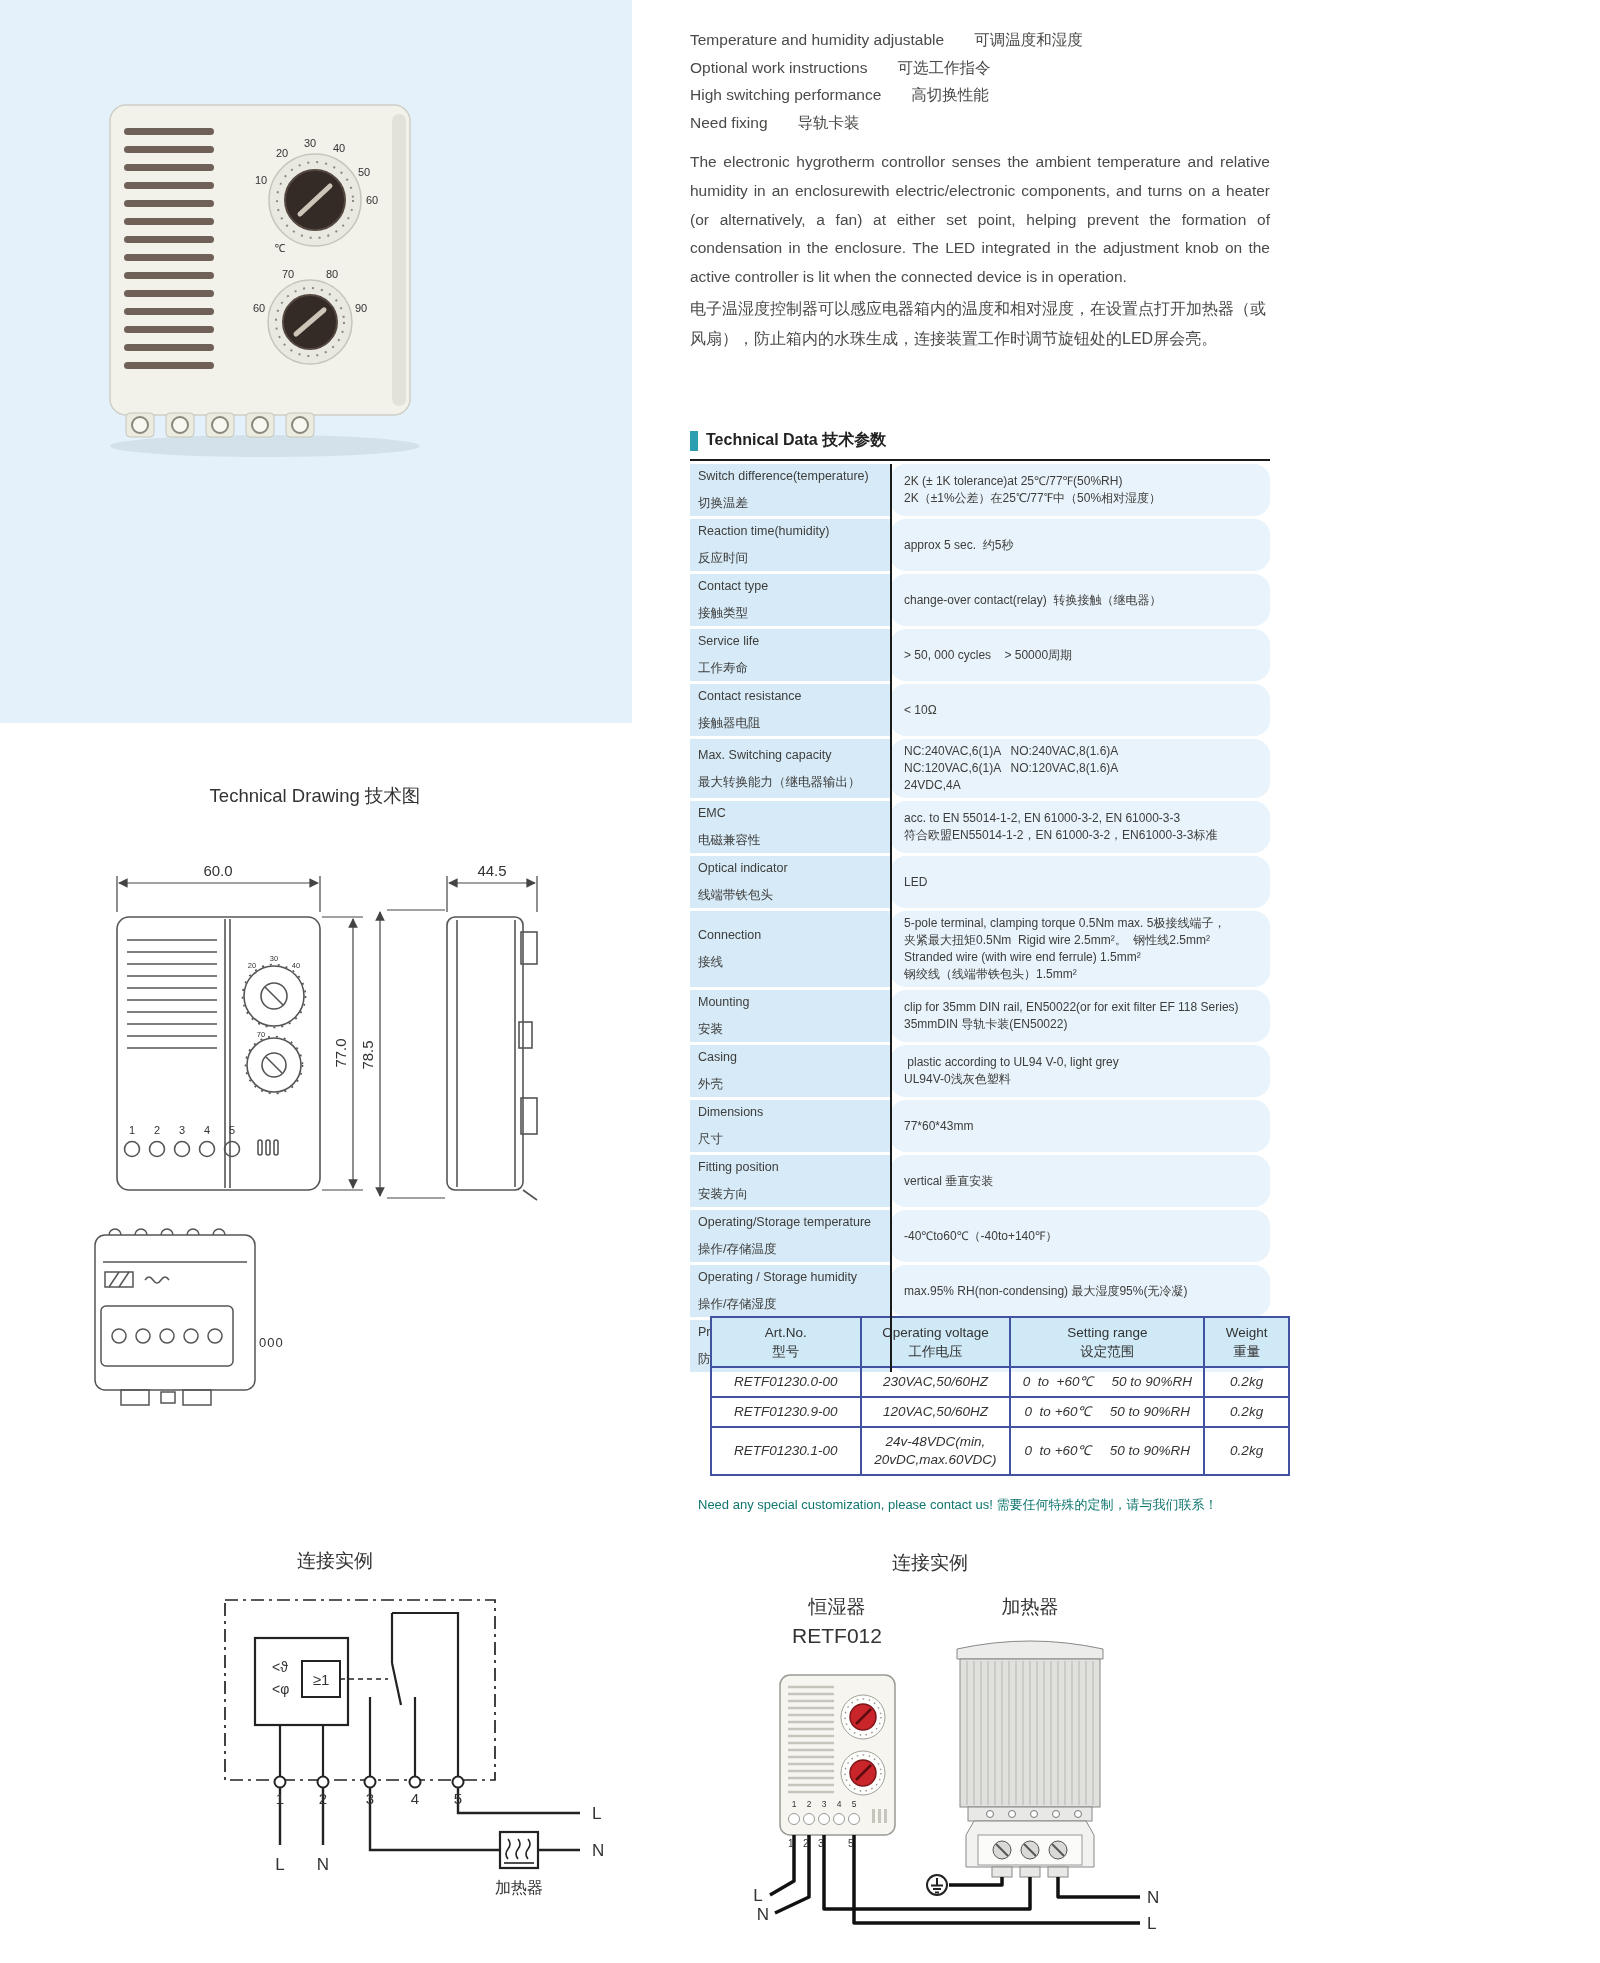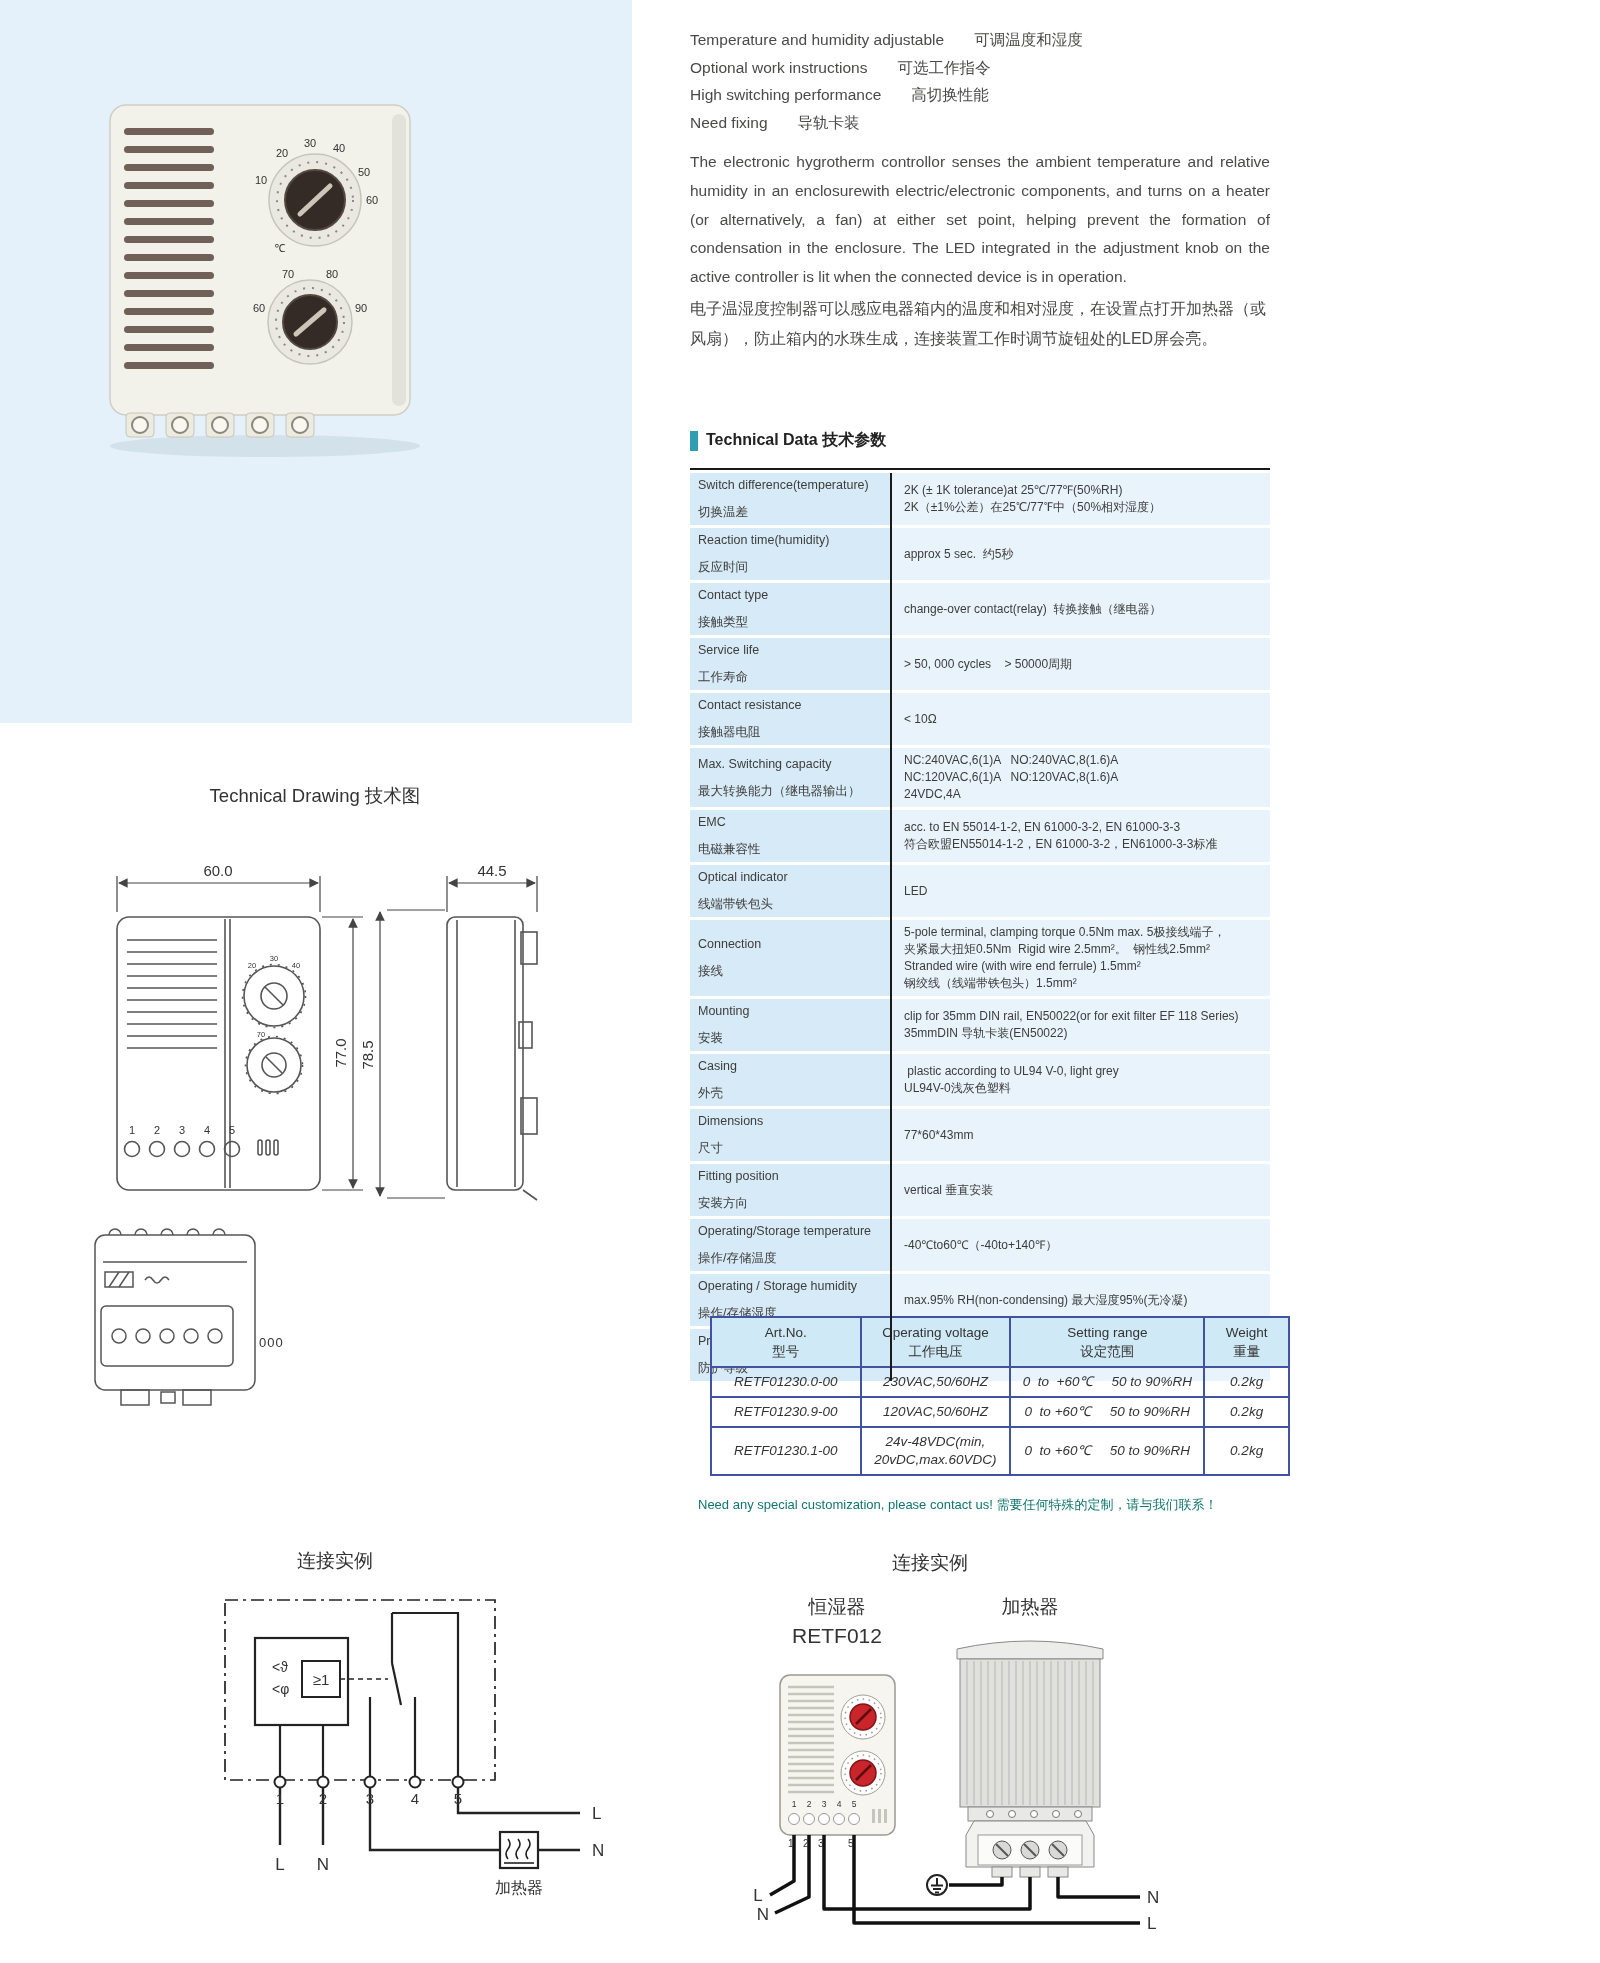--- a/index.html
+++ b/index.html
@@ -7,30 +7,30 @@
         font-family:"Liberation Sans",sans-serif;color:#3a3a3a;}
   
   .photo-panel{position:absolute;left:0;top:0;width:632px;height:723px;background:#e4f1fa;}
   
   .features{position:absolute;left:690px;top:26px;width:580px;font-size:15.5px;line-height:27.5px;color:#4a4a48;}
   .feat .zh{margin-left:30px;}
   .desc-en{position:absolute;left:690px;top:148px;width:580px;margin:0;font-size:15.5px;line-height:28.8px;
            text-align:justify;color:#4a4a48;}
   .desc-zh{position:absolute;left:690px;top:294px;width:580px;margin:0;font-size:16px;line-height:30px;color:#4a4a48;}
   .tech-section{position:absolute;left:690px;top:430px;width:580px;}
-  .tech-header{display:flex;align-items:center;padding-bottom:17px;border-bottom:2px solid #1a1a1a;}
+  .tech-header{display:flex;align-items:center;padding-bottom:8px;border-bottom:2px solid #1a1a1a;}
   .tech-header .bar{width:8px;height:20px;background:#2e9fb0;margin-right:8px;}
   .tech-header .ttl{font-size:16px;font-weight:bold;color:#222;}
   .tech-table{position:relative;margin-top:0;}
   .tech-table .vline{position:absolute;left:200px;top:0;bottom:0;width:2px;background:#1a1a1a;z-index:2;}
   .trow{display:flex;margin-top:3px;}
   .tparam{width:200px;box-sizing:border-box;background:#d7eaf7;padding:4px 6px 4px 8px;
           font-size:12.5px;line-height:17px;color:#3d3d3b;display:flex;flex-direction:column;justify-content:center;gap:10px;}
   .tval{flex:1;box-sizing:border-box;background:#e8f3fb;padding:4px 6px 4px 14px;font-size:12px;line-height:17px;
-        color:#3d3d3b;white-space:pre-wrap;display:flex;flex-direction:column;justify-content:center;}
+        color:#3d3d3b;white-space:pre-wrap;display:flex;flex-direction:column;justify-content:center;border-radius:16px;}
   
   .art-wrap{position:absolute;left:690px;top:1316px;width:580px;margin-left:20px;}
   table.art{width:100%;border-collapse:collapse;border:2px solid #4152a0;}
   table.art th,table.art td{border:2px solid #4152a0;text-align:center;vertical-align:middle;
         font-size:13.5px;color:#333;padding:5px 3px;white-space:pre-wrap;}
   table.art th{background:#cfe9f6;font-weight:normal;line-height:19px;}
   table.art td{line-height:18px;font-style:italic;}
   .note{position:absolute;left:698px;top:1496px;width:600px;margin:0;font-size:13px;color:#0f766e;}
   
   svg text{font-family:"Liberation Sans",sans-serif;fill:#333;}

